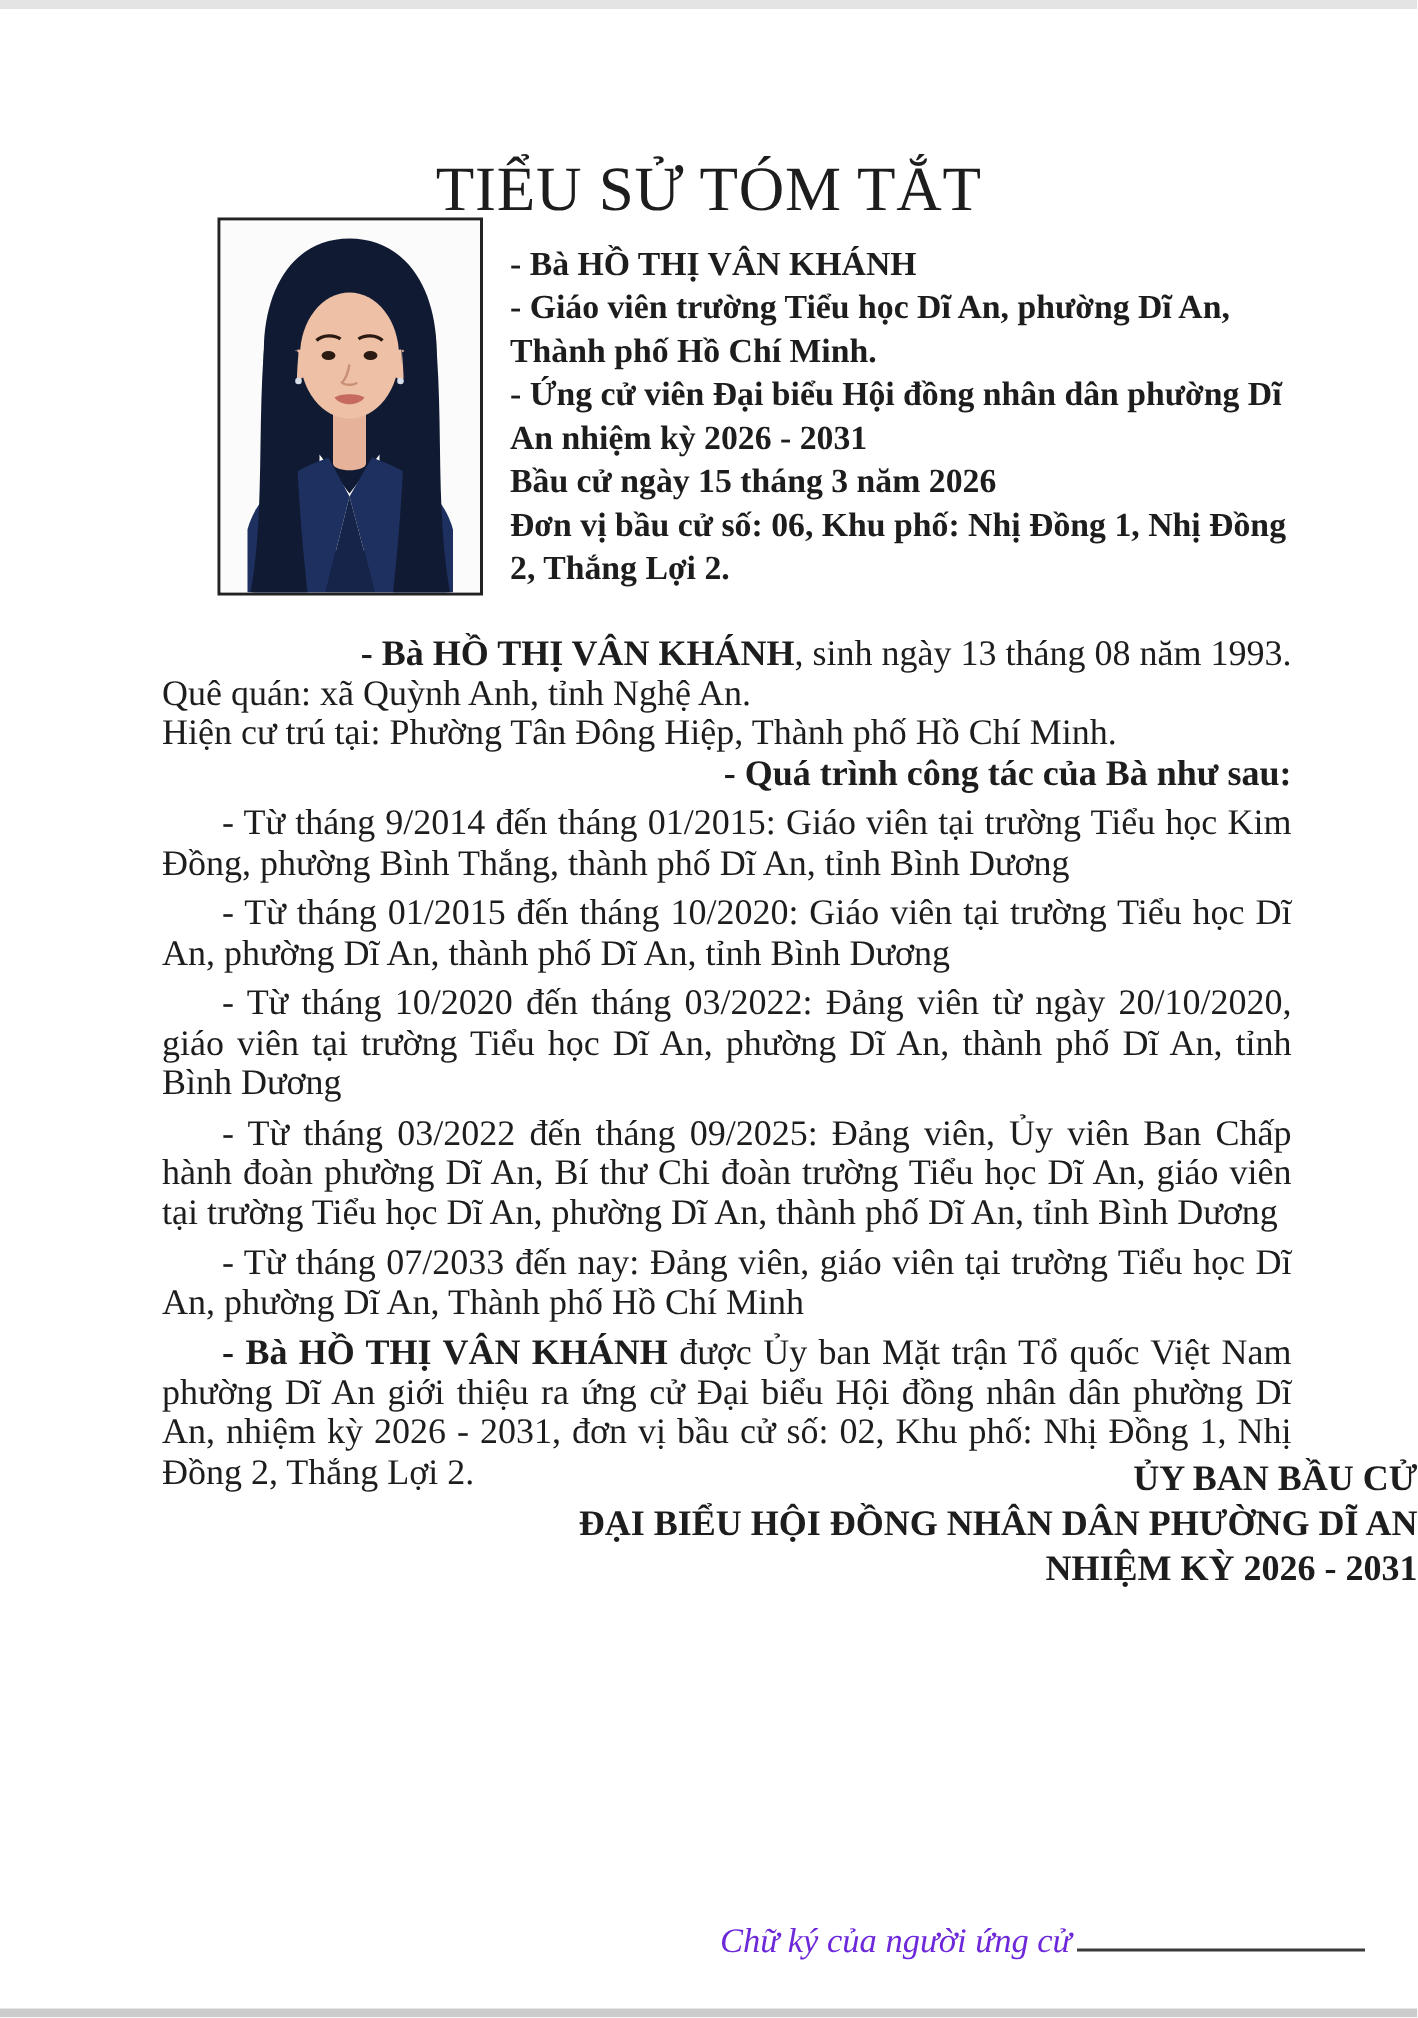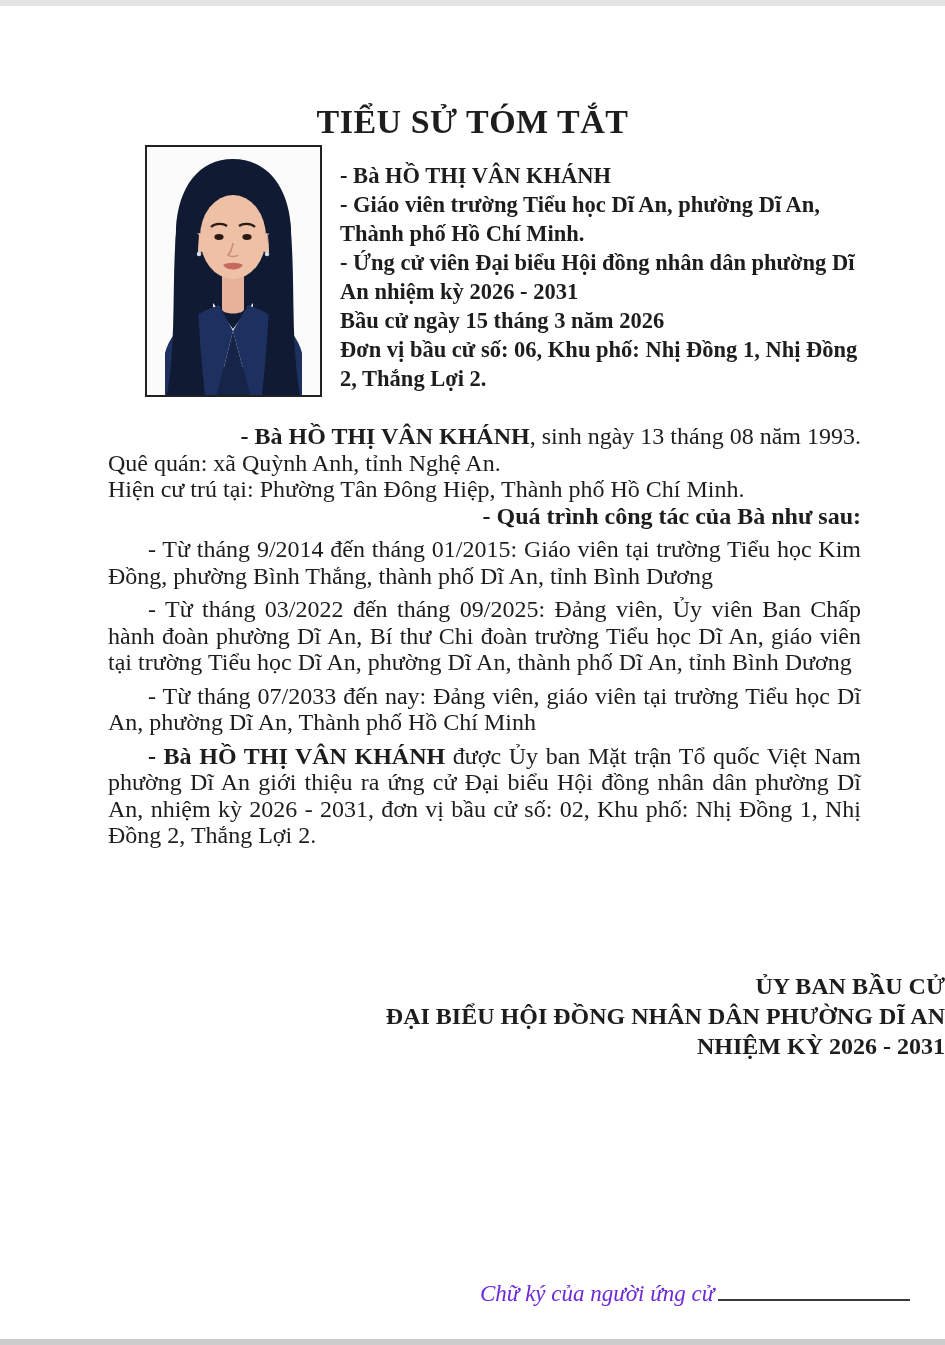--- a/index.html
+++ b/index.html
@@ -7,21 +7,21 @@
     position:relative; width:945px; height:1345px; overflow:hidden;
     background:#ffffff; color:#1d1d1d;
     font-family:"Liberation Serif","DejaVu Serif",serif;
   }
   .scan-edge { position:absolute; left:0; right:0; }
   .scan-edge.top { top:0; height:6px; background:#e4e4e4; }
   .scan-edge.bottom { bottom:0; height:6px; background:#cccccc; }
 
   .doc-title {
     position:absolute; top:103px; left:0; width:945px; text-align:center;
-    font-size:34px; font-weight:bold; letter-spacing:0.5px;
+    font-size:42px; font-weight:normal; letter-spacing:0.5px;
   }
 
   .photo-frame {
     position:absolute; left:145px; top:145px; width:177px; height:252px;
     border:2.5px solid #222; box-sizing:border-box; background:#fbfbfb;
   }
   .photo-frame svg { display:block; width:100%; height:100%; }
 
   .summary {
     position:absolute; left:340px; top:161px; width:532px;
@@ -110,20 +110,22 @@
   </div>
 
   <div class="body-text">
     <p class="indent"><span class="bold">- Bà HỒ THỊ VÂN KHÁNH</span><span>, sinh ngày 13 tháng 08 năm 1993.</span></p>
     <p>Quê quán: xã Quỳnh Anh, tỉnh Nghệ An.</p>
     <p>Hiện cư trú tại: Phường Tân Đông Hiệp, Thành phố Hồ Chí Minh.</p>
     <p class="indent bold">- Quá trình công tác của Bà như sau:</p>
 
     <div>
       <p class="jp">- Từ tháng 9/2014 đến tháng 01/2015: Giáo viên tại trường Tiểu học Kim Đồng, phường Bình Thắng, thành phố Dĩ An, tỉnh Bình Dương</p>
+      <p class="jp">- Từ tháng 01/2015 đến tháng 10/2020: Giáo viên tại trường Tiểu học Dĩ An, phường Dĩ An, thành phố Dĩ An, tỉnh Bình Dương</p>
+      <p class="jp">- Từ tháng 10/2020 đến tháng 03/2022: Đảng viên từ ngày 20/10/2020, giáo viên tại trường Tiểu học Dĩ An, phường Dĩ An, thành phố Dĩ An, tỉnh Bình Dương</p>
       <p class="jp">- Từ tháng 03/2022 đến tháng 09/2025: Đảng viên, Ủy viên Ban Chấp hành đoàn phường Dĩ An, Bí thư Chi đoàn trường Tiểu học Dĩ An, giáo viên tại trường Tiểu học Dĩ An, phường Dĩ An, thành phố Dĩ An, tỉnh Bình Dương</p>
       <p class="jp">- Từ tháng 07/2033 đến nay: Đảng viên, giáo viên tại trường Tiểu học Dĩ An, phường Dĩ An, Thành phố Hồ Chí Minh</p>
     </div>
 
     <p class="jp"><span class="bold">- Bà HỒ THỊ VÂN KHÁNH</span><span> được Ủy ban Mặt trận Tổ quốc Việt Nam phường Dĩ An giới thiệu ra ứng cử Đại biểu Hội đồng nhân dân phường Dĩ An, nhiệm kỳ 2026 - 2031, đơn vị bầu cử số: 02, Khu phố: Nhị Đồng 1, Nhị Đồng 2, Thắng Lợi 2.</span></p>
   </div>
 
   <div class="committee">
     <p>ỦY BAN BẦU CỬ</p>
     <p>ĐẠI BIỂU HỘI ĐỒNG NHÂN DÂN PHƯỜNG DĨ AN</p>

